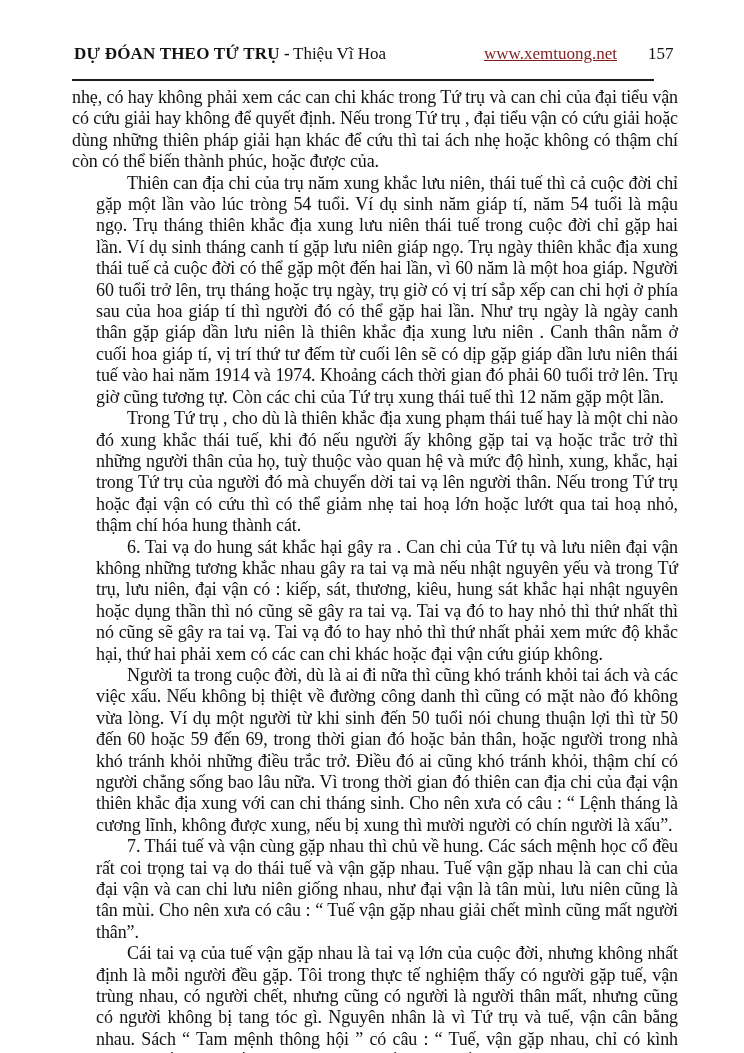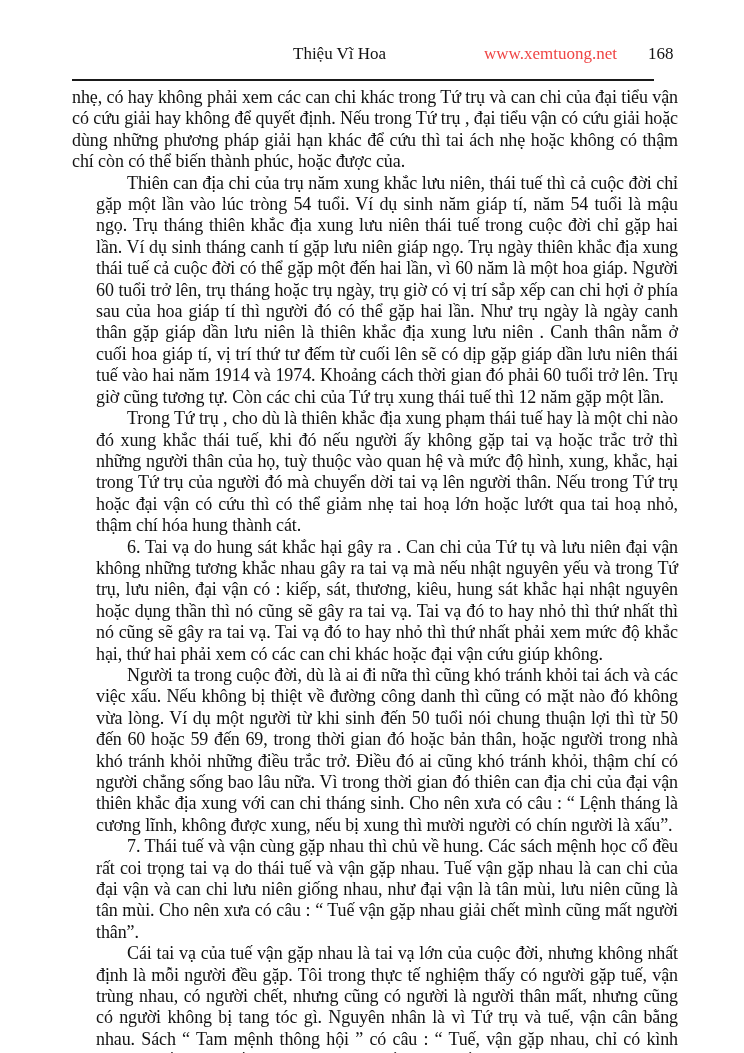--- a/index.html
+++ b/index.html
@@ -34,21 +34,22 @@
   }
   .author-name {
     position: absolute;
     left: 293px;
     top: 0;
   }
   .website-link {
     position: absolute;
     left: 484px;
     top: 0;
-    color: #ef4444;
+    color: #7f1d1d;
+    text-decoration: underline;
     cursor: pointer;
   }
   .page-number {
     position: absolute;
     left: 648px;
     top: 0;
   }
   .header-divider {
     position: absolute;
     left: 72px;
@@ -76,29 +77,30 @@
   }
   .page-body b {
     font-weight: normal;
   }
 </style>
 </head>
 <body>
 
 <div class="page">
   <header class="page-header">
+    <span class="book-title">DỰ ĐÓAN THEO TỨ TRỤ -</span>
     <span class="author-name">Thiệu Vĩ Hoa</span>
     <span class="website-link">www.xemtuong.net</span>
-    <span class="page-number">168</span>
+    <span class="page-number">157</span>
   </header>
 
   <div class="header-divider"></div>
 
   <main class="page-body">
-      <p class=""><span>nhẹ, có hay không phải xem các can chi khác trong Tứ trụ và can chi của đại tiểu vận có cứu giải hay không để quyết định. Nếu trong Tứ trụ , đại tiểu vận có cứu giải hoặc dùng những phương pháp giải hạn khác để cứu thì tai ách nhẹ hoặc không có thậm chí còn có thể biến thành phúc, hoặc được của.</span></p>
+      <p class=""><span>nhẹ, có hay không phải xem các can chi khác trong Tứ trụ và can chi của đại tiểu vận có cứu giải hay không để quyết định. Nếu trong Tứ trụ , đại tiểu vận có cứu giải hoặc dùng những thiên pháp giải hạn khác để cứu thì tai ách nhẹ hoặc không có thậm chí còn có thể biến thành phúc, hoặc được của.</span></p>
       <p class="indent"><span>Thiên can địa chi của trụ năm xung khắc lưu niên, thái tuế thì cả cuộc đời chỉ gặp một lần vào lúc tròng 54 tuổi. Ví dụ sinh năm giáp tí, năm 54 tuổi là mậu ngọ. Trụ tháng thiên khắc địa xung lưu niên thái tuế trong cuộc đời chỉ gặp hai lần. Ví dụ sinh tháng canh tí gặp lưu niên giáp ngọ. Trụ ngày thiên khắc địa xung thái tuế cả cuộc đời có thể gặp một đến hai lần, vì 60 năm là một hoa giáp. Người 60 tuổi trở lên, trụ tháng hoặc trụ ngày, trụ giờ có vị trí sắp xếp can chi hợi ở phía sau của hoa giáp tí thì người đó có thể gặp hai lần. Như trụ ngày là ngày canh thân gặp giáp dần lưu niên là thiên khắc địa xung lưu niên . Canh thân nằm ở cuối hoa giáp tí, vị trí thứ tư đếm từ cuối lên sẽ có dịp gặp giáp dần lưu niên thái tuế vào hai năm 1914 và 1974. Khoảng cách thời gian đó phải 60 tuổi trở lên. Trụ giờ cũng tương tự. Còn các chi của Tứ trụ xung thái tuế thì 12 năm gặp một lần.</span></p>
       <p class="indent"><span>Trong Tứ trụ , cho dù là thiên khắc địa xung phạm thái tuế hay là một chi nào đó xung khắc thái tuế, khi đó nếu người ấy không gặp tai vạ hoặc trắc trở thì những người thân của họ, tuỳ thuộc vào quan hệ và mức độ hình, xung, khắc, hại trong Tứ trụ của người đó mà chuyển dời tai vạ lên người thân. Nếu trong Tứ trụ hoặc đại vận có cứu thì có thể giảm nhẹ tai hoạ lớn hoặc lướt qua tai hoạ nhỏ, thậm chí hóa hung thành cát.</span></p>
       <p class="indent"><b>6. Tai vạ do hung sát khắc hại gây ra . </b><span>Can chi của Tứ tụ và lưu niên đại vận không những tương khắc nhau gây ra tai vạ mà nếu nhật nguyên yếu và trong Tứ trụ, lưu niên, đại vận có : kiếp, sát, thương, kiêu, hung sát khắc hại nhật nguyên hoặc dụng thần thì nó cũng sẽ gây ra tai vạ. Tai vạ đó to hay nhỏ thì thứ nhất thì nó cũng sẽ gây ra tai vạ. Tai vạ đó to hay nhỏ thì thứ nhất phải xem mức độ khắc hại, thứ hai phải xem có các can chi khác hoặc đại vận cứu giúp không.</span></p>
       <p class="indent"><span>Người ta trong cuộc đời, dù là ai đi nữa thì cũng khó tránh khỏi tai ách và các việc xấu. Nếu không bị thiệt về đường công danh thì cũng có mặt nào đó không vừa lòng. Ví dụ một người từ khi sinh đến 50 tuổi nói chung thuận lợi thì từ 50 đến 60 hoặc 59 đến 69, trong thời gian đó hoặc bản thân, hoặc người trong nhà khó tránh khỏi những điều trắc trở. Điều đó ai cũng khó tránh khỏi, thậm chí có người chẳng sống bao lâu nữa. Vì trong thời gian đó thiên can địa chi của đại vận thiên khắc địa xung với can chi tháng sinh. Cho nên xưa có câu : “ Lệnh tháng là cương lĩnh, không được xung, nếu bị xung thì mười người có chín người là xấu”.</span></p>
       <p class="indent"><b>7. Thái tuế và vận cùng gặp nhau thì chủ về hung. </b><span>Các sách mệnh học cổ đều rất coi trọng tai vạ do thái tuế và vận gặp nhau. Tuế vận gặp nhau là can chi của đại vận và can chi lưu niên giống nhau, như đại vận là tân mùi, lưu niên cũng là tân mùi. Cho nên xưa có câu : “ Tuế vận gặp nhau giải chết mình cũng mất người thân”.</span></p>
       <p class="indent"><span>Cái tai vạ của tuế vận gặp nhau là tai vạ lớn của cuộc đời, nhưng không nhất định là mỗi người đều gặp. Tôi trong thực tế nghiệm thấy có người gặp tuế, vận trùng nhau, có người chết, nhưng cũng có người là người thân mất, nhưng cũng có người không bị tang tóc gì. Nguyên nhân là vì Tứ trụ và tuế, vận cân bằng nhau. Sách “ Tam mệnh thông hội ” có câu : “ Tuế, vận gặp nhau, chỉ có kình dương, thất, sát là xấu ; còn có tài, quan, ấn, thụ là tốt”.</span></p>
       <p class="indent"><span>Về nguyên tắc mà nói, tai vạ của người ta mức độ khác nhau. Tôi qua thực tế tổng kết ra : thông thường mà nói, phàm người tai vạ lớn thì phúc của người ấy cũng to, cho nên mệnh họa xưa có câu “ nạn to không chế, tất phải có phúc dày ”.</span></p>
     </main>
 </div>
 

